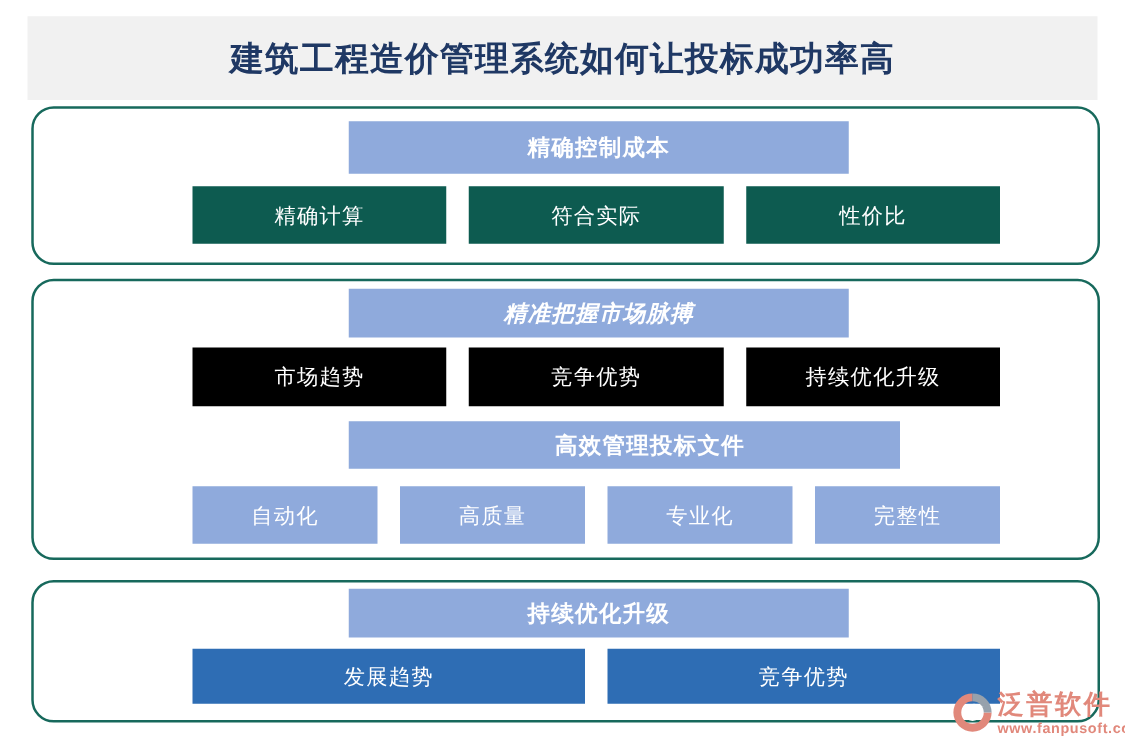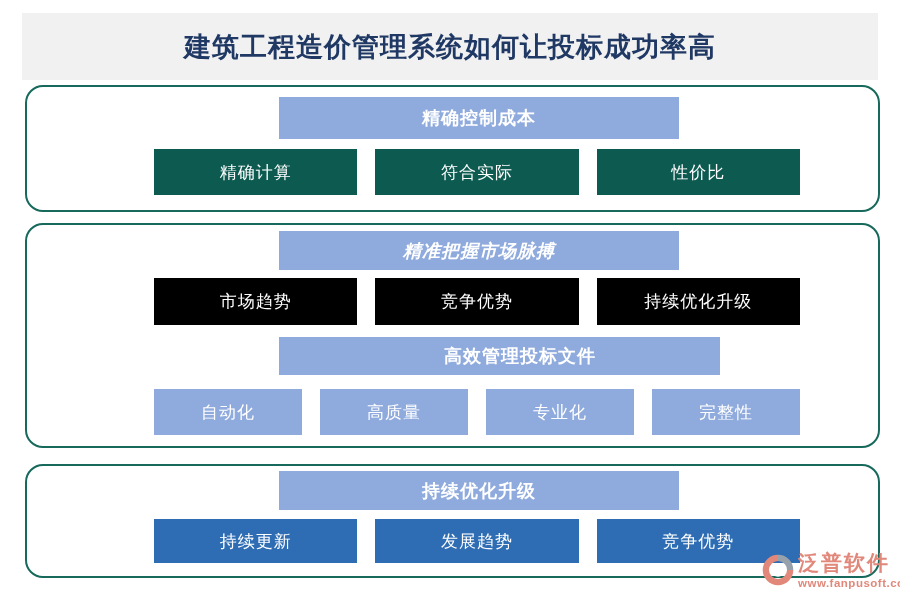--- a/index.html
+++ b/index.html
@@ -105,21 +105,20 @@
       <div class="box mblue">自动化</div>
       <div class="box mblue">高质量</div>
       <div class="box mblue">专业化</div>
       <div class="box mblue">完整性</div>
     </div>
   </div>
 
   <div class="container c3">
     <div class="hdr h-c3">持续优化升级</div>
     <div class="row r-c3">
-      <div class="box dblue">持续更新</div>
       <div class="box dblue">发展趋势</div>
       <div class="box dblue">竞争优势</div>
     </div>
   </div>
 
   <div class="watermark">
     <svg class="wm-icon" viewBox="0 0 40 40" aria-hidden="true">
       <path d="M20 3 A17 17 0 1 0 37 20 L30 20 A10 10 0 1 1 20 10 Z" fill="#e1887b"></path>
       <path d="M20 10 A10 10 0 0 1 30 20 L37 20 A17 17 0 0 0 20 3 Z" fill="#97a1ac"></path>
       <circle cx="20" cy="20" r="7.5" fill="#ffffff"></circle>

